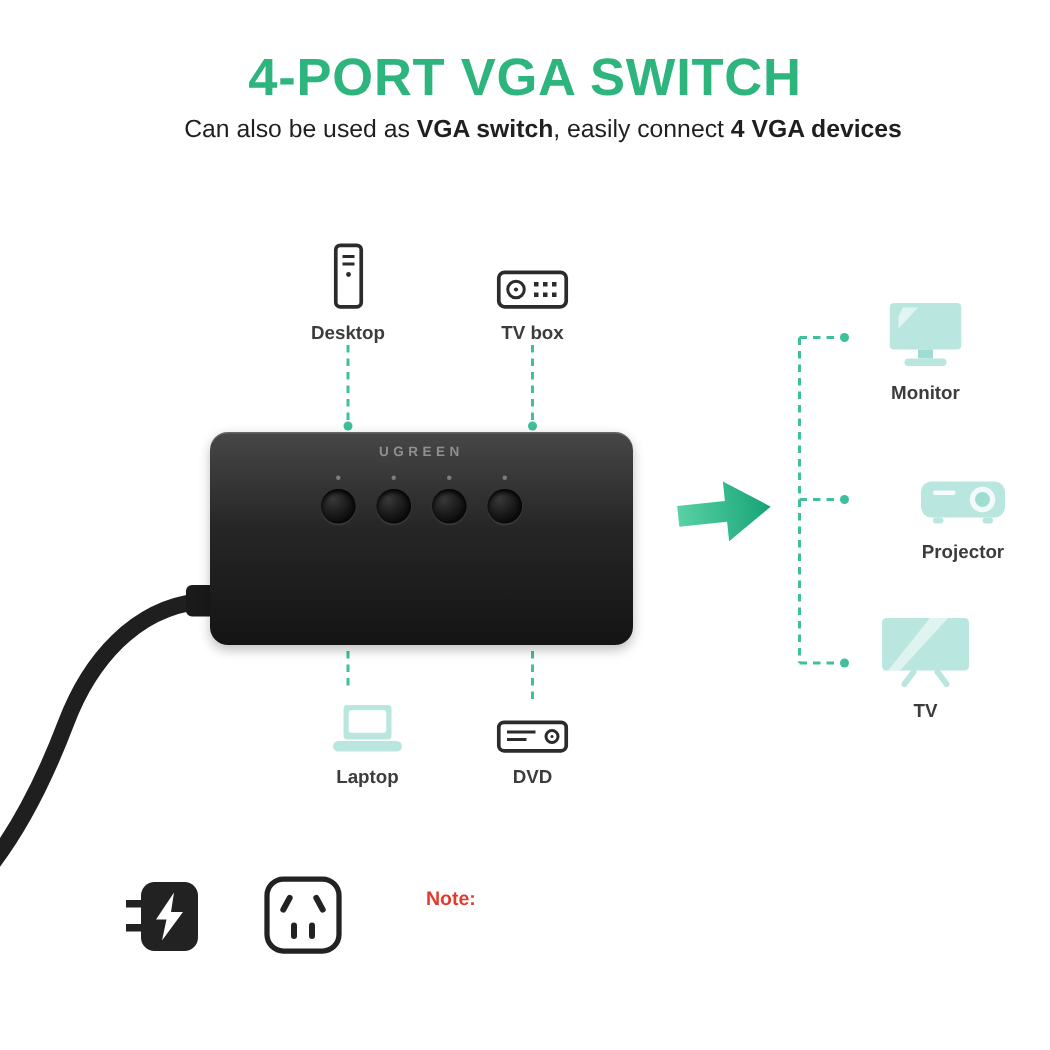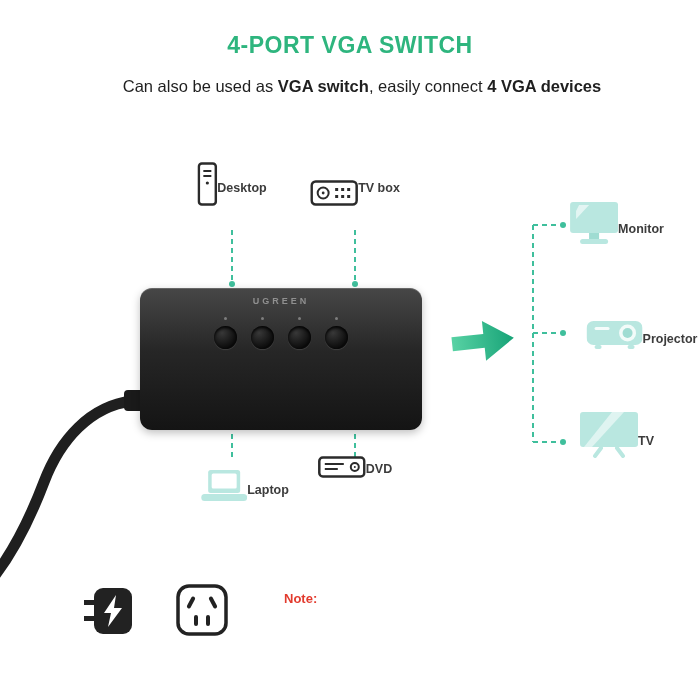--- a/index.html
+++ b/index.html
@@ -3,28 +3,28 @@
 <meta charset="utf-8">
 <style>
   html,body{margin:0;padding:0;}
   body{
     width:700px;height:700px;position:relative;background:#ffffff;
     font-family:"Liberation Sans", sans-serif;overflow:hidden;
   }
   .layer{position:absolute;left:0;top:0;}
   .title{
     position:absolute;top:32px;left:0;width:100%;text-align:center;
-    font-size:23px;font-weight:bold;color:#2eb57e;letter-spacing:.5px;
+    font-size:35px;font-weight:bold;color:#2eb57e;letter-spacing:.5px;
   }
   .subtitle{
     position:absolute;top:74px;left:0;width:100%;text-align:center;
     font-size:16.5px;color:#1f1f1f;line-height:25px;padding-left:12px;
   }
   .subtitle b{font-weight:bold;}
-  .node{position:absolute;display:flex;flex-direction:row;align-items:center;transform:translateX(-50%);}
+  .node{position:absolute;display:flex;flex-direction:column;align-items:center;transform:translateX(-50%);}
   .iconbox{display:flex;align-items:flex-end;justify-content:center;}
   .node .label{margin-top:9px;font-size:12.5px;font-weight:bold;color:#3c3c3c;white-space:nowrap;}
   .switch{
     position:absolute;left:140px;top:288px;width:282px;height:142px;border-radius:12px;
     background:linear-gradient(180deg,#474747 0%,#262626 45%,#141414 100%);
     box-shadow:inset 0 1px 0 rgba(255,255,255,.18), 0 3px 8px rgba(0,0,0,.25);
   }
   .brand{
     text-align:center;margin-top:8px;font-size:9px;letter-spacing:3px;
     color:#909090;font-weight:bold;
@@ -121,21 +121,21 @@
   <div class="iconbox" style="height:34px;">
     <svg width="46" height="32" viewBox="0 0 46 32">
       <rect x="7" y="0" width="32" height="23" rx="2.5" fill="#b9e7e0"></rect>
       <rect x="10.5" y="3.5" width="25" height="15" rx="1.5" fill="#ffffff"></rect>
       <rect x="0" y="24" width="46" height="7" rx="3.5" fill="#b9e7e0"></rect>
     </svg>
   </div>
   <div class="label">Laptop</div>
 </div>
 
-<div class="node" style="left:355px;top:450px;justify-content:flex-end;">
+<div class="node" style="left:355px;top:474px;justify-content:flex-end;">
   <div class="iconbox" style="height:28px;">
     <svg width="48" height="22" viewBox="0 0 48 22">
       <rect x="1.5" y="1.5" width="45" height="19" rx="3.5" fill="#fff" stroke="#2b2b2b" stroke-width="2.5"></rect>
       <line x1="7" y1="8" x2="26" y2="8" stroke="#2b2b2b" stroke-width="2"></line>
       <line x1="7" y1="13" x2="20" y2="13" stroke="#2b2b2b" stroke-width="2"></line>
       <circle cx="37" cy="11" r="4" fill="none" stroke="#2b2b2b" stroke-width="2"></circle>
       <circle cx="37" cy="11" r="1" fill="#2b2b2b"></circle>
     </svg>
   </div>
   <div class="label">DVD</div>

